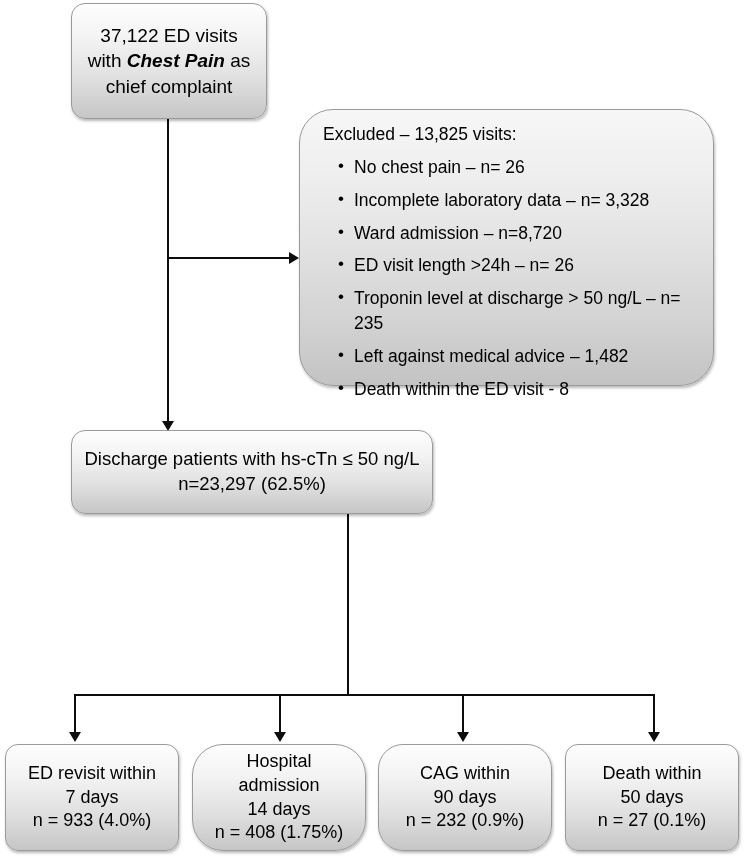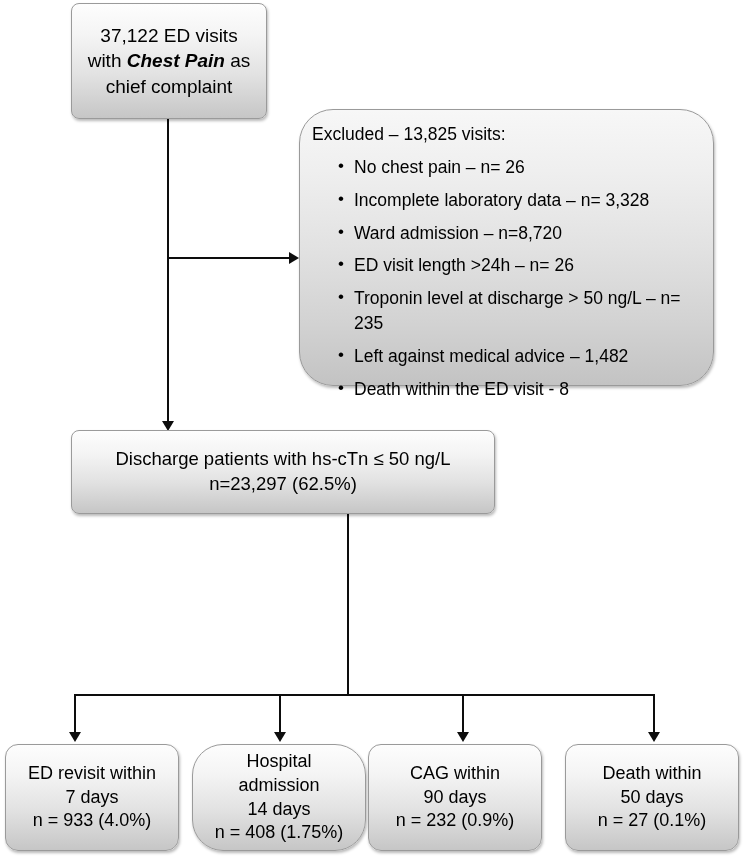--- a/index.html
+++ b/index.html
@@ -15,21 +15,21 @@
     position: relative;
     width: 744px;
     height: 858px;
     overflow: hidden;
     background: #ffffff;
   }
   .node {
     position: absolute;
     box-sizing: border-box;
     border: 1px solid #9a9a9a;
-    border-radius: 8px;
+    border-radius: 14px;
     background: linear-gradient(to bottom, #fdfdfd 0%, #f4f4f4 28%, #e2e2e2 62%, #c6c6c6 100%);
     box-shadow: 1px 2px 3px rgba(0,0,0,0.28);
     display: flex;
     align-items: center;
     justify-content: center;
     text-align: center;
     line-height: 1.33;
   }
   .node .inner {
     width: 100%;
@@ -56,21 +56,21 @@
     border-radius: 34px;
     background: linear-gradient(to bottom, #f7f7f7 0%, #efefef 22%, #e2e2e2 50%, #d2d2d2 78%, #c3c3c3 100%);
     display: block;
     text-align: left;
     font-size: 17.5px;
   }
   #node-excluded .block {
     padding: 12px 10px 0 12px;
   }
   #node-excluded .heading {
-    margin: 0 0 2px 0;
+    margin: 0 0 2px 11px;
     line-height: 1.42;
   }
   #node-excluded ul {
     margin: 0;
     padding: 0 0 0 20px;
     list-style: none;
   }
   #node-excluded li {
     position: relative;
     line-height: 1.42;
@@ -80,34 +80,34 @@
   #node-excluded li::before {
     content: "\2022";
     position: absolute;
     left: -2px;
     top: -1px;
     font-size: 17px;
   }
   #node-discharge {
     left: 71px;
     top: 430px;
-    width: 424px;
+    width: 362px;
     height: 84px;
     font-size: 18.5px;
   }
   .leaf {
     top: 744px;
     height: 107px;
     width: 174px;
     font-size: 18px;
     border-radius: 13px;
   }
   #leaf-0 { left: 5px; }
   #leaf-1 { left: 192px; border-radius: 31px; }
-  #leaf-2 { left: 368px; }
+  #leaf-2 { left: 378px; border-radius: 25px; }
   #leaf-3 { left: 565px; justify-content: center; }
 
   .conn {
     position: absolute;
     background: #0d0d0d;
   }
   .vline { width: 2px; }
   .hline { height: 2px; }
   .arrow-down {
     position: absolute;

